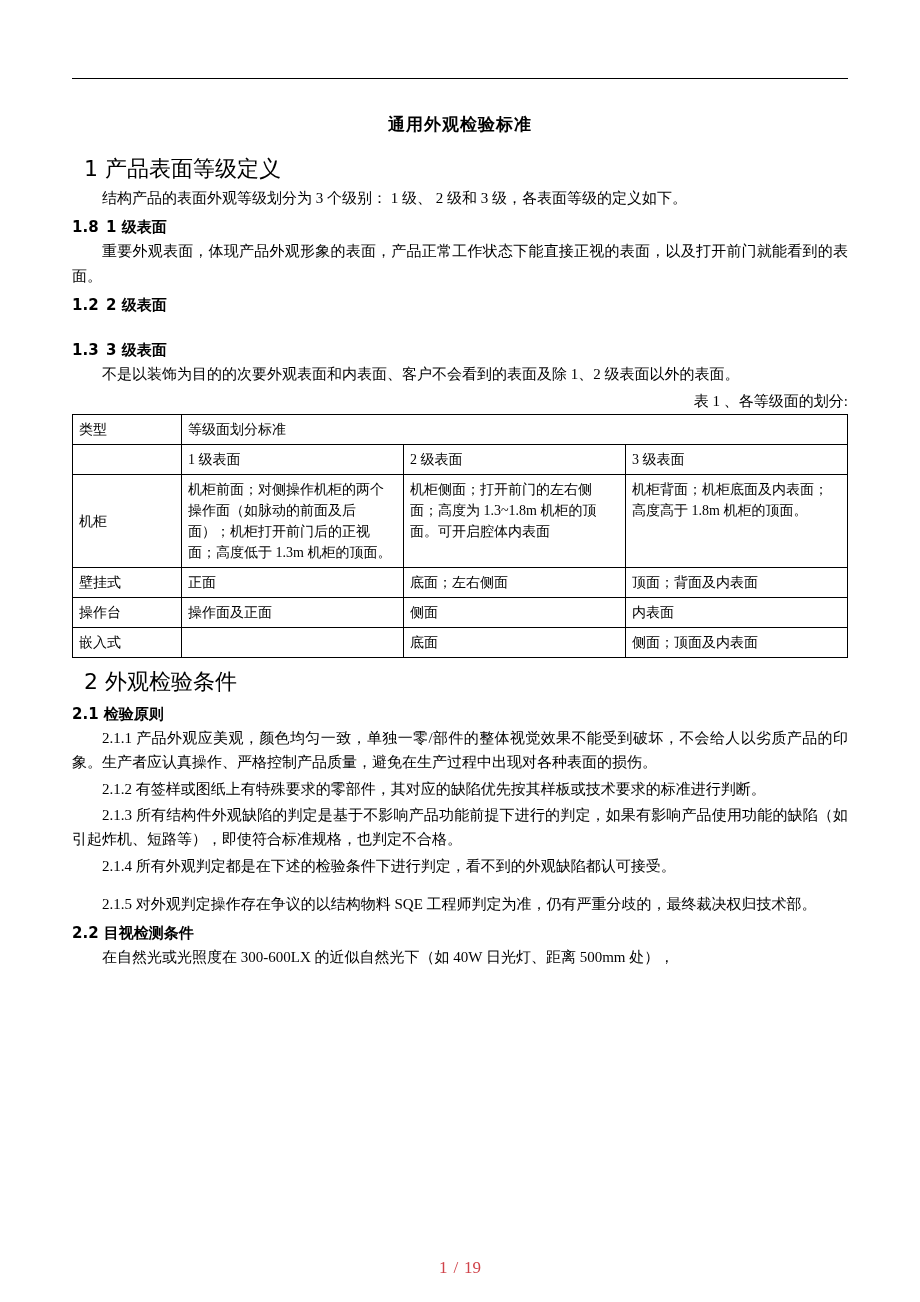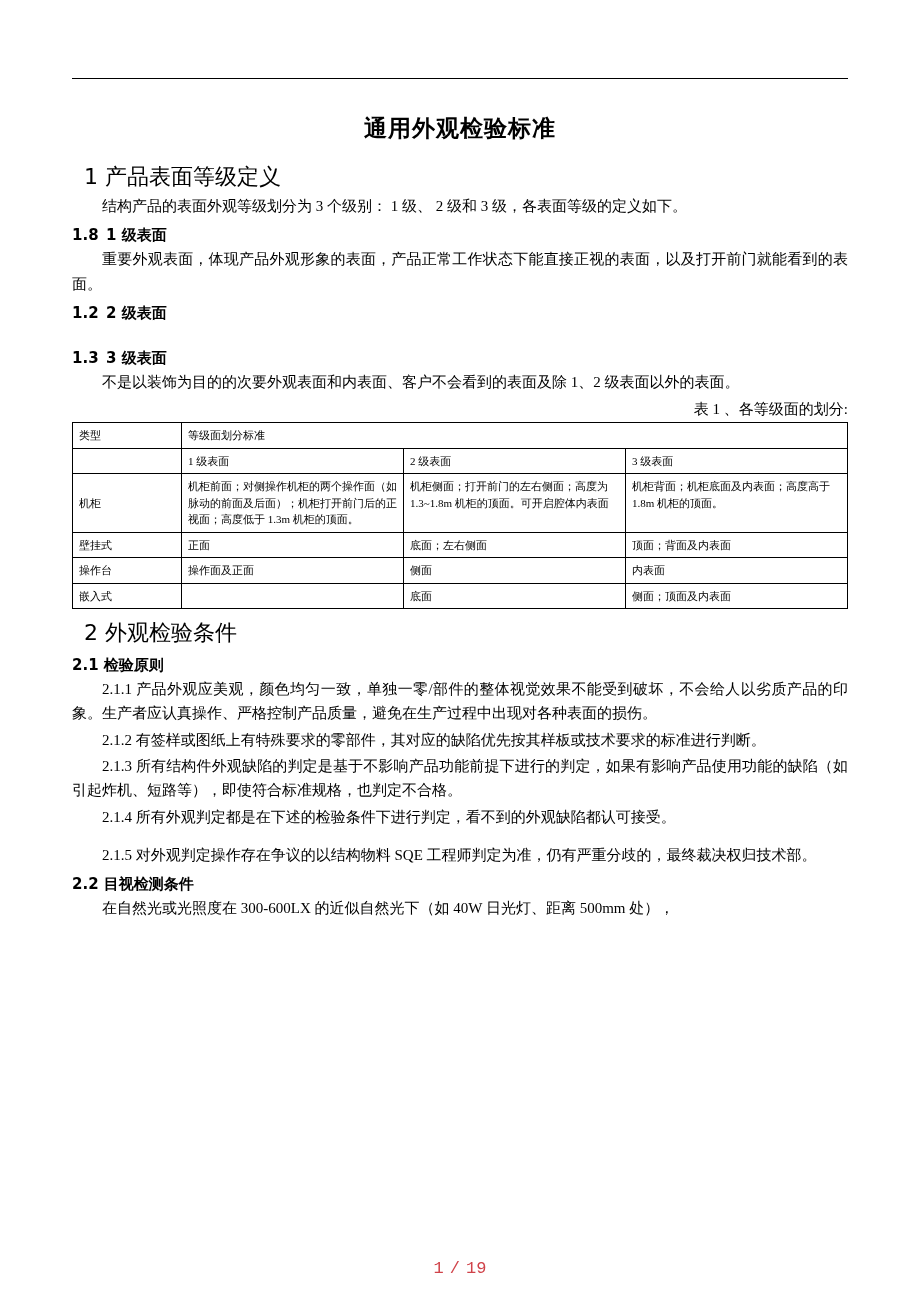--- a/index.html
+++ b/index.html
@@ -20,21 +20,21 @@
     background: #ffffff;
     overflow: hidden;
   }
   .top-rule {
     border-top: 1.5px solid #000;
     margin: 0 0 34px 0;
     height: 0;
   }
   .doc-title {
     text-align: center;
-    font-size: 23px;
+    font-size: 17px;
     font-weight: bold;
     letter-spacing: 1px;
     margin: 0 0 18px 0;
     font-family: "DejaVu Sans", "Liberation Sans", sans-serif;
   }
   h2.sec {
     font-size: 22px;
     font-weight: normal;
     margin: 9px 0 2px 12px;
     font-family: "DejaVu Sans", "Liberation Sans", sans-serif;
@@ -59,21 +59,21 @@
   }
   .table-caption {
     text-align: right;
     font-size: 15px;
     margin: 6px 0 3px 0;
   }
   table.grade {
     border-collapse: collapse;
     width: 100%;
     table-layout: fixed;
-    font-size: 11px;
+    font-size: 14px;
   }
   table.grade td {
     border: 1px solid #000;
     padding: 4px 6px;
     vertical-align: top;
     line-height: 1.5;
   }
   table.grade td.center {
     text-align: left;
     vertical-align: middle;
@@ -83,21 +83,21 @@
   }
   .col1 { width: 96px; }
   .footer {
     position: absolute;
     left: 0;
     right: 0;
     bottom: 24px;
     text-align: center;
     color: #d0434a;
     font-size: 17px;
-    font-family: Liberation Mono, monospace;
+    font-family: Liberation Serif, serif;
   }
   .footer .sep { margin: 0 6px; }
 </style>
 </head>
 <body>
 
 <div class="page">
 
   <div class="top-rule"></div>
 

